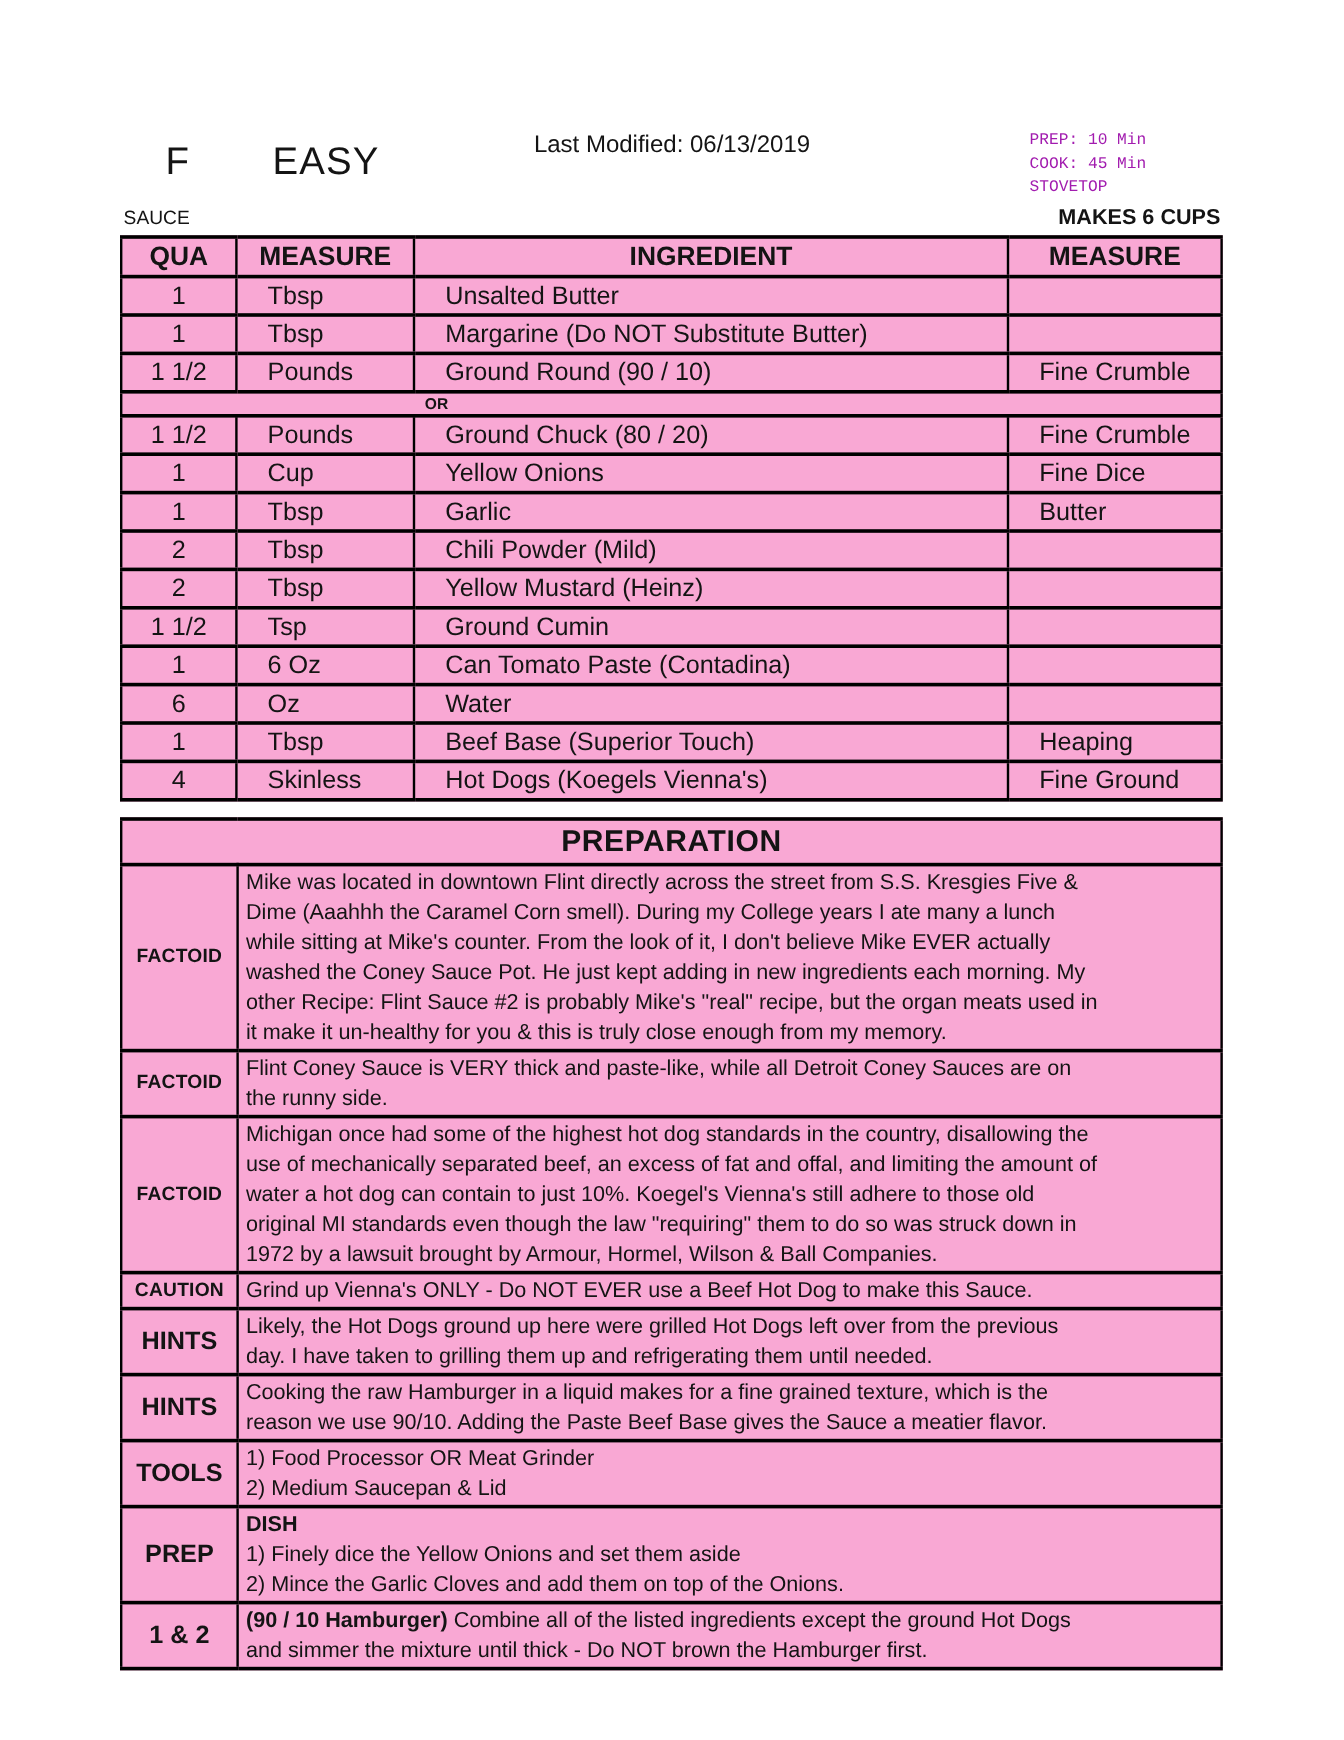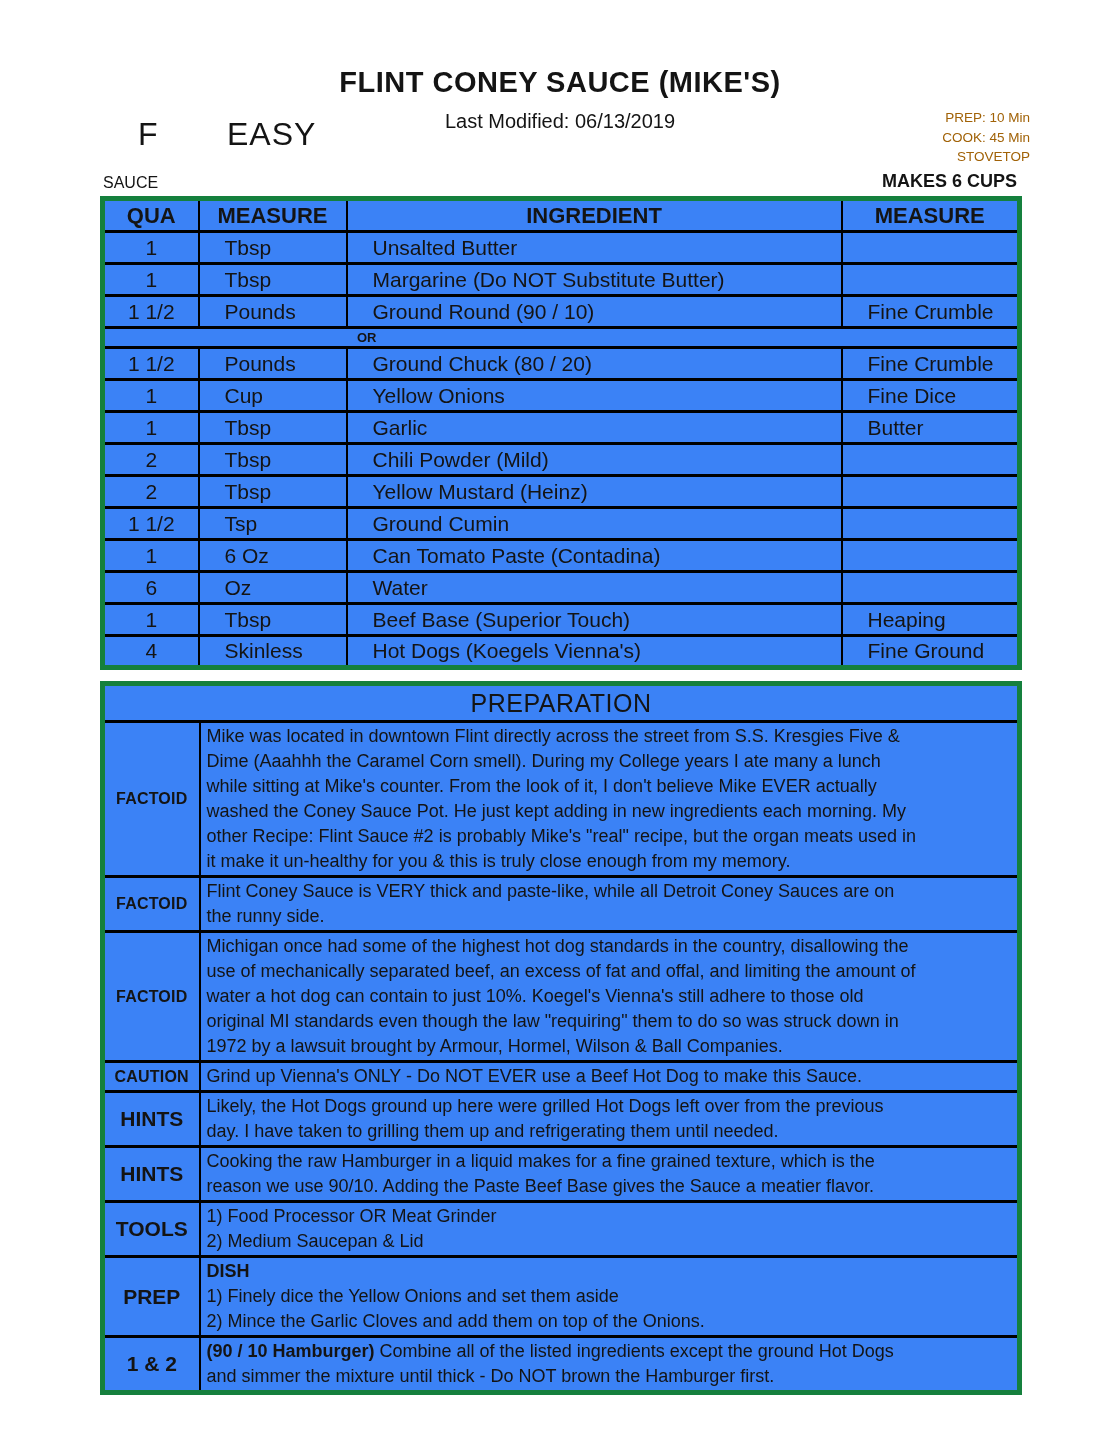--- a/index.html
+++ b/index.html
@@ -23,35 +23,35 @@
   .letter {
     position: absolute; top: 116px; left: 138px;
     font-size: 32px;
   }
   .difficulty {
     position: absolute; top: 116px; left: 227px;
     font-size: 32px; letter-spacing: 1px;
   }
   .meta {
     position: absolute; top: 108px; left: 858px; width: 172px;
-    text-align: right; font-size: 13.5px; line-height: 19.5px; color: #a16207;
+    text-align: left; font-size: 13.5px; line-height: 19.5px; color: #a21caf; font-family: Liberation Mono, monospace;
   }
   .category {
     position: absolute; top: 174px; left: 103px;
     font-size: 16px;
   }
   .yield {
     position: absolute; top: 171px; left: 0; width: 1017px;
     text-align: right; font-size: 18px; font-weight: bold;
   }
   table {
     border-collapse: collapse;
     table-layout: fixed;
-    border: 5px solid #15803d;
-    background: #3b82f6;
+    border: 2px solid #15803d;
+    background: #f9a8d4;
   }
   #ingredients-table { position: absolute; left: 100px; top: 196px; width: 917px; }
   #prep-table        { position: absolute; left: 100px; top: 681px; width: 917px; }
   th, td {
     border: 2px solid #000;
     border-top-width: 3px;
     border-bottom-width: 3px;
     overflow: hidden;
   }
   #ingredients-table thead th {
@@ -61,21 +61,21 @@
   #ingredients-table td {
     font-size: 21px; height: 32px; padding: 0 4px 0 25px;
     white-space: nowrap; text-align: left; vertical-align: middle;
   }
   #ingredients-table td.qua { text-align: center; padding: 0; }
   #ingredients-table tr.or-row td {
     height: 20px; font-size: 13px; font-weight: bold;
     padding-left: 252px; line-height: 14px;
   }
   #prep-table th.prep-header {
-    font-size: 25px; font-weight: normal; text-align: center;
+    font-size: 25px; font-weight: bold; text-align: center;
     height: 38px; padding: 0; letter-spacing: 0.5px;
   }
   #prep-table td.row-label {
     text-align: center; vertical-align: middle; font-weight: bold;
     padding: 0 2px; white-space: nowrap;
   }
   #prep-table td.row-label.small { font-size: 16px; letter-spacing: 0.2px; }
   #prep-table td.row-label.large { font-size: 21px; }
   #prep-table td.row-content {
     padding: 1px 6px; font-size: 18px; line-height: 25px;
@@ -83,21 +83,20 @@
     margin-left: 44px;
   }
   .text-line { white-space: nowrap; }
   .text-line b { font-weight: bold; }
 </style>
 </head>
 <body>
 
 <div class="page">
 
-  <div class="title">FLINT CONEY SAUCE (MIKE'S)</div>
   <div class="subtitle">Last Modified: 06/13/2019</div>
   <div class="letter">F</div>
   <div class="difficulty">EASY</div>
 
   <div class="meta">
     <div>PREP: 10 Min</div>
     <div>COOK: 45 Min</div>
     <div>STOVETOP</div>
   </div>
 

